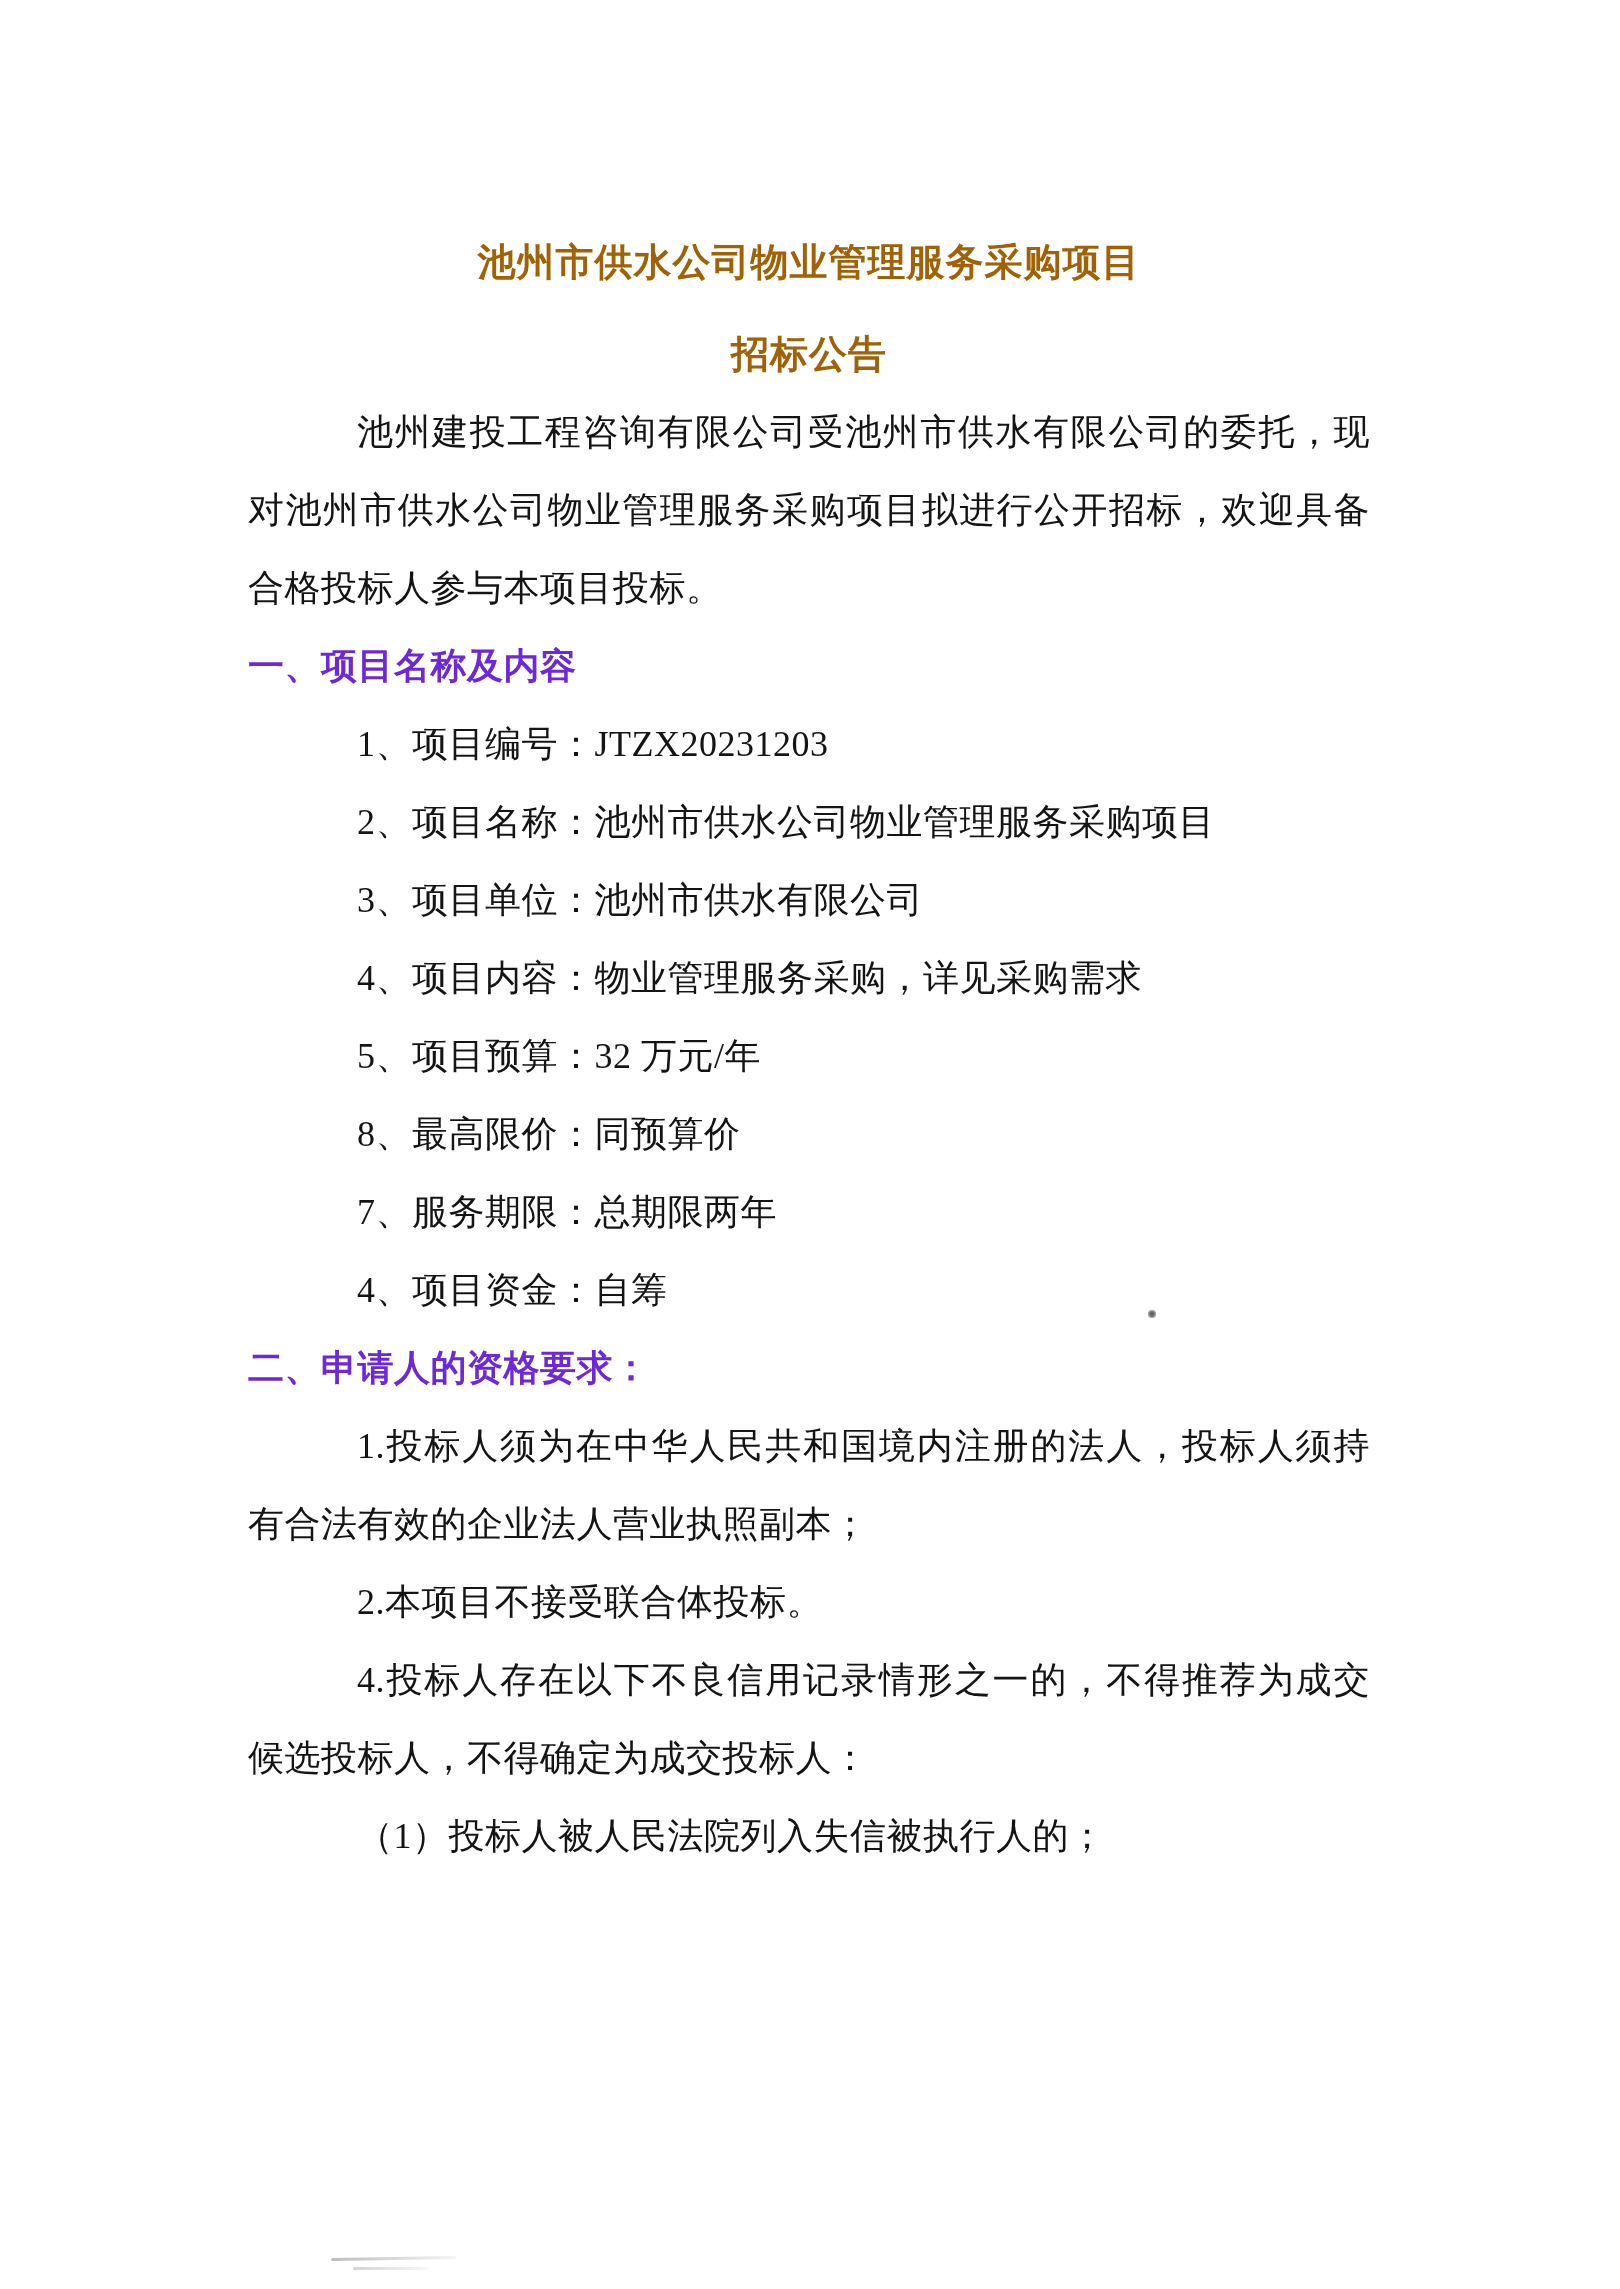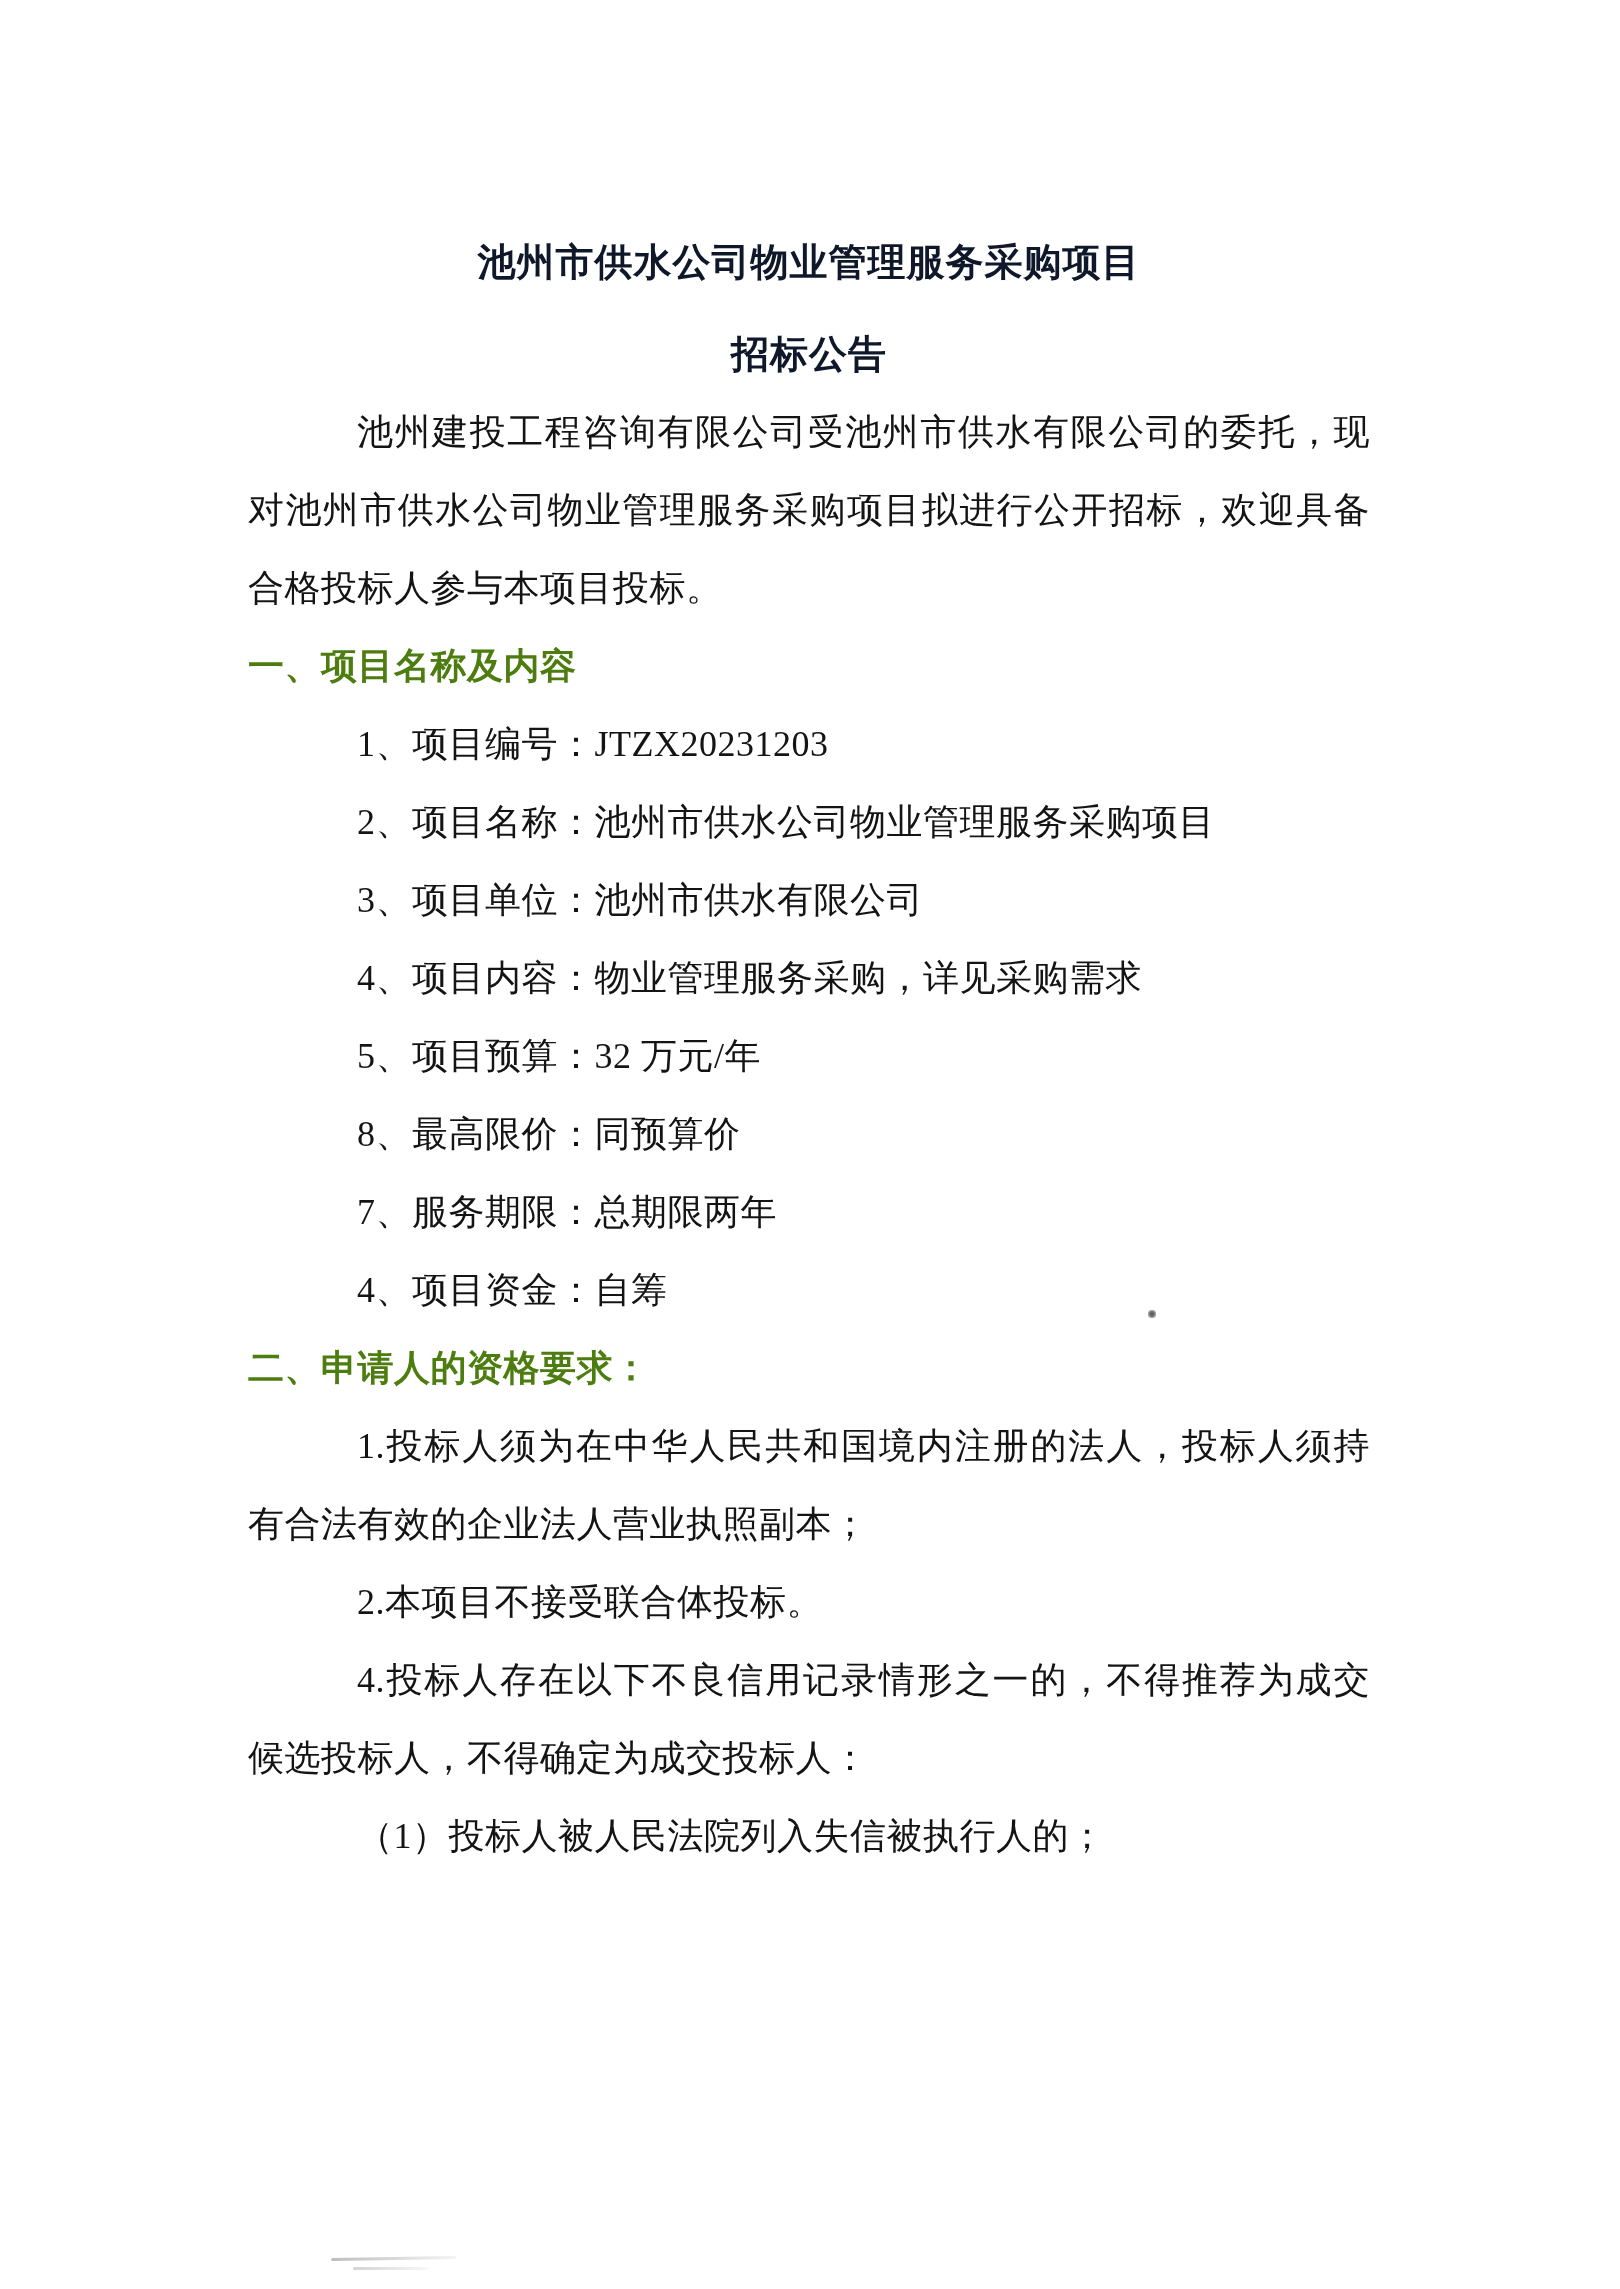--- a/index.html
+++ b/index.html
@@ -23,21 +23,21 @@
     top: 223px;
     width: 1122px;
   }
   .title, .subtitle {
     margin: 0;
     font-size: 38px;
     font-weight: 700;
     line-height: 78px;
     text-align: center;
     letter-spacing: 1px;
-    color: #0f172a;
+    color: #a16207;
   }
   .subtitle {
     margin-top: 13.7px;
   }
   .para {
     margin: 0;
     font-size: 36px;
     line-height: 78px;
     text-align: justify;
     text-align-last: left;
@@ -49,21 +49,21 @@
   }
   .indent {
     text-indent: 109px;
   }
   .section-heading {
     margin: 0;
     font-size: 36px;
     font-weight: 700;
     line-height: 78px;
     letter-spacing: 0.5px;
-    color: #4d7c0f;
+    color: #6d28d9;
   }
   
   .speck {
     position: absolute;
     left: 1148px;
     top: 1310px;
     width: 7.8px;
     height: 7.8px;
     border-radius: 2px;
     background: radial-gradient(circle at 50% 50%, #4d4d4d 0%, #8a8a8a 55%, rgba(200,200,200,0) 90%);

